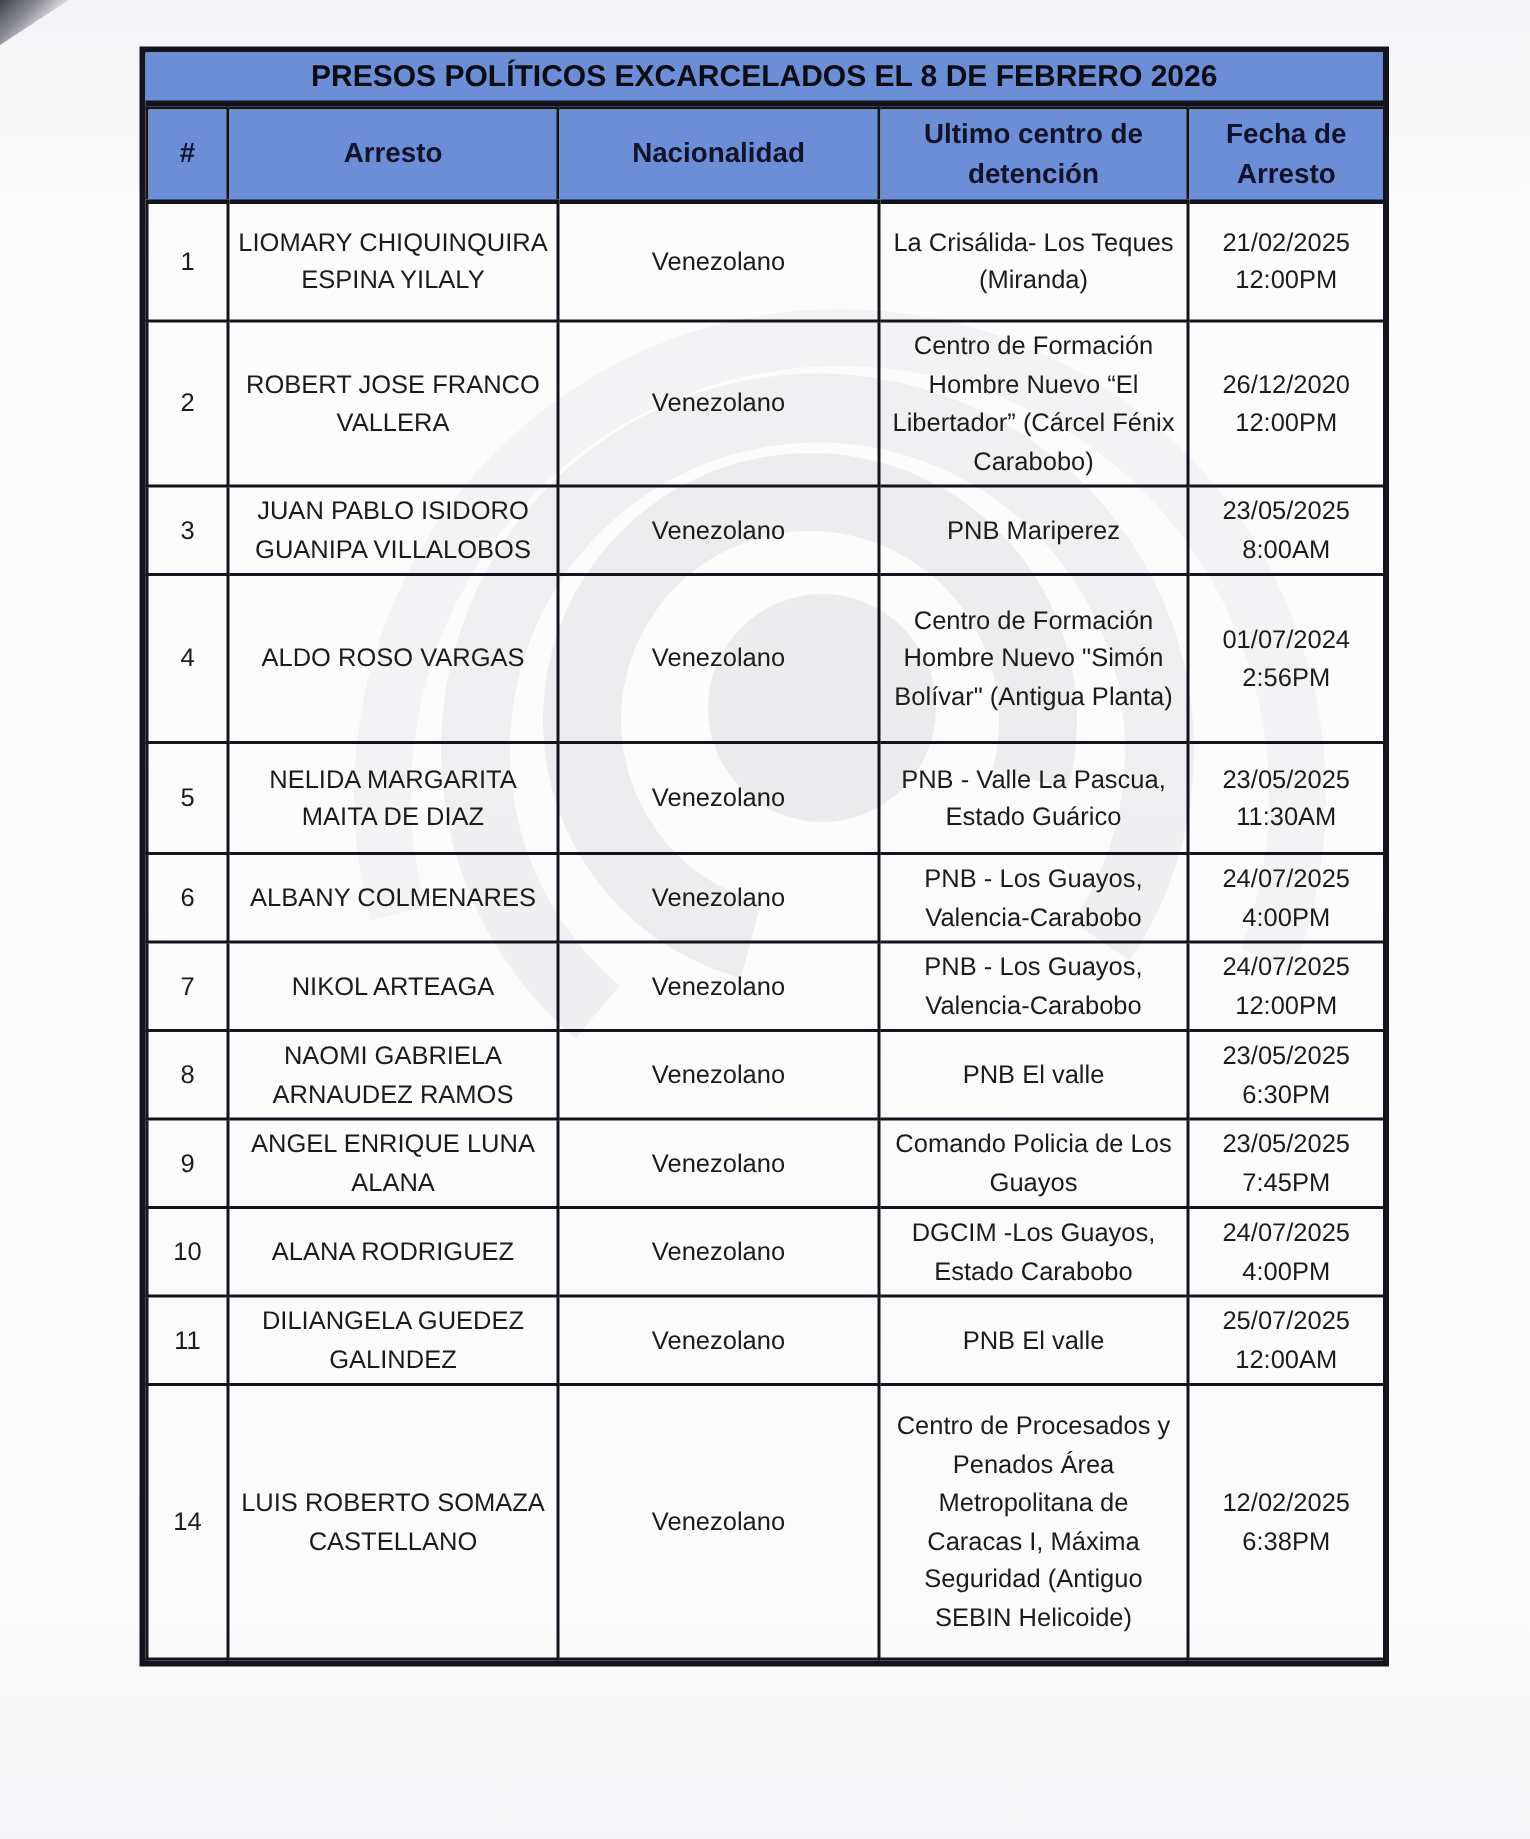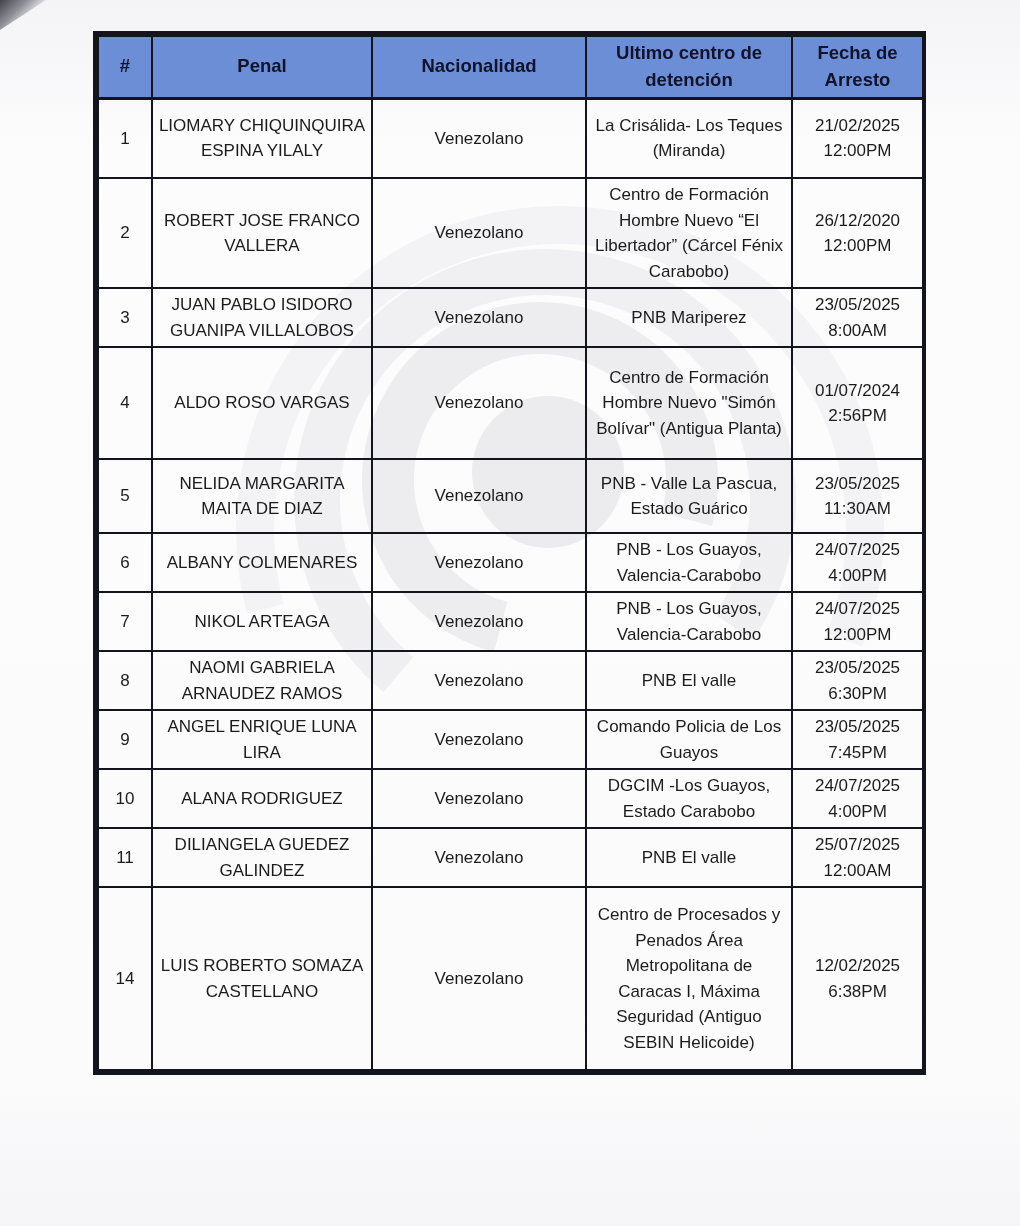--- a/index.html
+++ b/index.html
@@ -78,32 +78,33 @@
       <circle cx="540" cy="480" r="152" stroke="#e2e2e5" stroke-width="52" stroke-dasharray="716 240" transform="rotate(105 540 480)"></circle>
       <circle cx="545" cy="500" r="228" stroke="#e7e7ea" stroke-width="46" stroke-dasharray="1050 383" transform="rotate(130 545 500)"></circle>
       <circle cx="560" cy="530" r="305" stroke="#ededf0" stroke-width="38" stroke-dasharray="1150 766" transform="rotate(165 560 530)"></circle>
     </g>
   </svg>
 
 
   <div class="corner-artifact"></div>
 
   <div class="tablewrap">
+    <div class="title-bar">PRESOS POLÍTICOS EXCARCELADOS EL 8 DE FEBRERO 2026</div>
     <table>
       <colgroup>
         <col class="c-num">
           <col class="c-nom">
           <col class="c-nac">
           <col class="c-cen">
           <col class="c-fec">
       </colgroup>
       <thead>
         <tr>
           <th>#</th>
-          <th>Penal</th>
+          <th>Arresto</th>
           <th>Nacionalidad</th>
           <th>Ultimo centro de detención</th>
           <th>Fecha de Arresto</th>
         </tr>
       </thead>
       <tbody id="tbody">
           <tr style="height: 80px;">
             <td>1</td>
             <td>LIOMARY CHIQUINQUIRA ESPINA YILALY</td>
             <td>Venezolano</td>
@@ -178,21 +179,21 @@
             <td>NAOMI GABRIELA ARNAUDEZ RAMOS</td>
             <td>Venezolano</td>
             <td>PNB El valle</td>
             <td>
               <div>23/05/2025</div>
               <div>6:30PM</div>
             </td>
           </tr>
           <tr style="height: 58px;">
             <td>9</td>
-            <td>ANGEL ENRIQUE LUNA LIRA</td>
+            <td>ANGEL ENRIQUE LUNA ALANA</td>
             <td>Venezolano</td>
             <td>Comando Policia de Los Guayos</td>
             <td>
               <div>23/05/2025</div>
               <div>7:45PM</div>
             </td>
           </tr>
           <tr style="height: 55px;">
             <td>10</td>
             <td>ALANA RODRIGUEZ</td>

